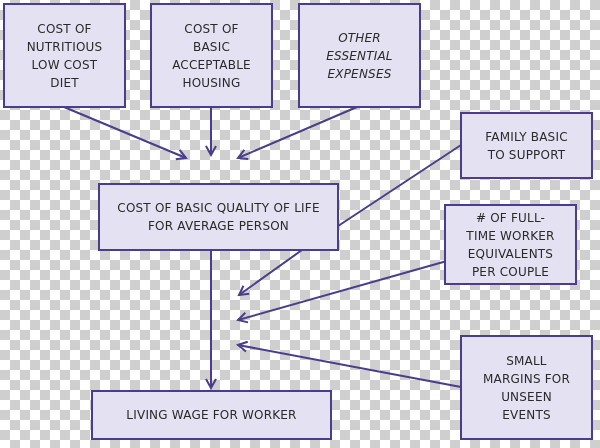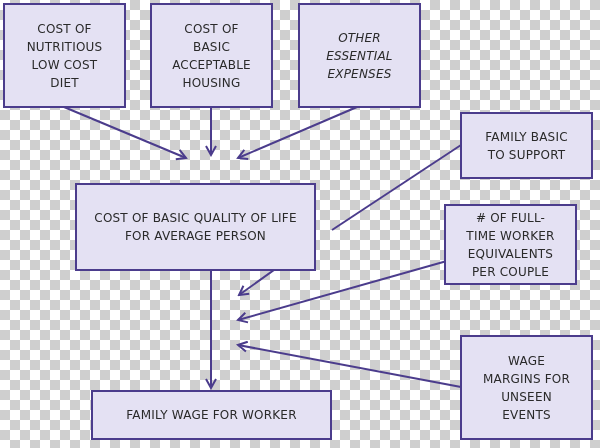--- a/index.html
+++ b/index.html
@@ -55,26 +55,26 @@
 ACCEPTABLE
 HOUSING</div>
 
 <div class="box" style="left:298px; top:3px; width:123px; height:105px;font-style:italic;">OTHER
 ESSENTIAL
 EXPENSES</div>
 
 <div class="box" style="left:460px; top:112px; width:133px; height:67px;">FAMILY BASIC
 TO SUPPORT</div>
 
-<div class="box" style="left:75px; top:183px; width:241px; height:88px;text-align:center;">COST OF BASIC QUALITY OF LIFE
+<div class="box" style="left:98px; top:183px; width:241px; height:68px;text-align:center;">COST OF BASIC QUALITY OF LIFE
 FOR AVERAGE PERSON</div>
 
 <div class="box" style="left:444px; top:204px; width:133px; height:81px;"># OF FULL-
 TIME WORKER
 EQUIVALENTS
 PER COUPLE</div>
 
-<div class="box" style="left:91px; top:390px; width:241px; height:50px;">FAMILY WAGE FOR WORKER</div>
+<div class="box" style="left:91px; top:390px; width:241px; height:50px;">LIVING WAGE FOR WORKER</div>
 
-<div class="box" style="left:460px; top:335px; width:133px; height:105px;">WAGE
+<div class="box" style="left:460px; top:335px; width:133px; height:105px;">SMALL
 MARGINS FOR
 UNSEEN
 EVENTS</div>
 
 </body></html>

